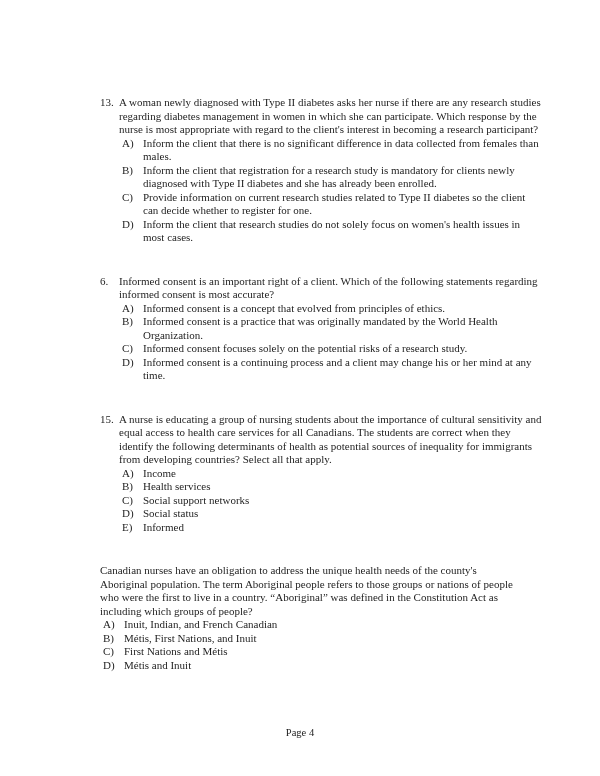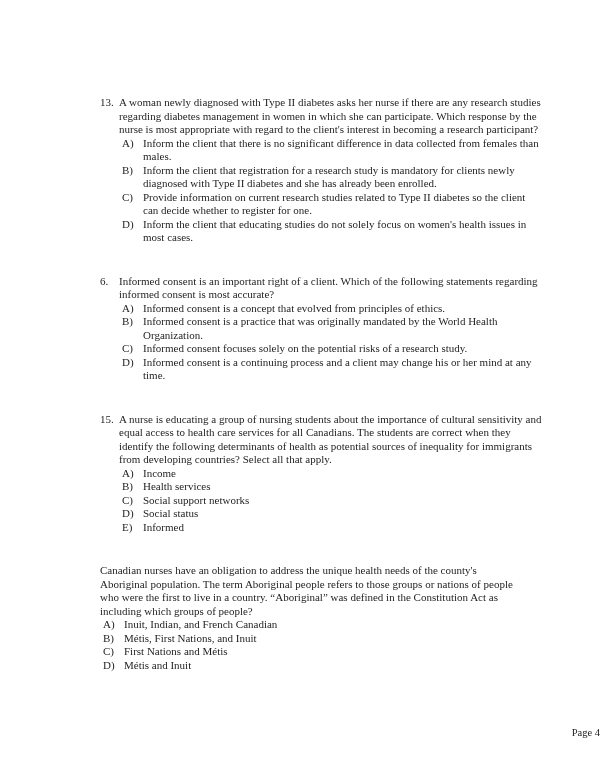--- a/index.html
+++ b/index.html
@@ -52,21 +52,21 @@
   }
   .otext {
     flex: 1;
     max-width: 400px;
   }
   .footer {
     position: absolute;
     top: 726px;
     left: 0;
     width: 100%;
-    text-align: right;
+    text-align: center;
     font-size: 10.5px;
     color: #1e1e1e;
   }
 </style>
 </head>
 <body>
 
 <div class="page">
   <div class="content" id="questions">
   <div class="question">
@@ -84,21 +84,21 @@
     <div class="otext">Inform the client that registration for a research study is mandatory for clients newly diagnosed with Type II diabetes and she has already been enrolled.</div>
   </div>
 
   <div class="option">
     <div class="oletter">C)</div>
     <div class="otext">Provide information on current research studies related to Type II diabetes so the client can decide whether to register for one.</div>
   </div>
 
   <div class="option">
     <div class="oletter">D)</div>
-    <div class="otext">Inform the client that educating studies do not solely focus on women's health issues in most cases.</div>
+    <div class="otext">Inform the client that research studies do not solely focus on women's health issues in most cases.</div>
   </div>
 </div>
     </div>
   </div>
 
   <div class="question">
     <div class="qnum">6.</div>
     <div class="qbody">
       <div class="qtext">Informed consent is an important right of a client. Which of the following statements regarding informed consent is most accurate?</div>
       <div class="options">

